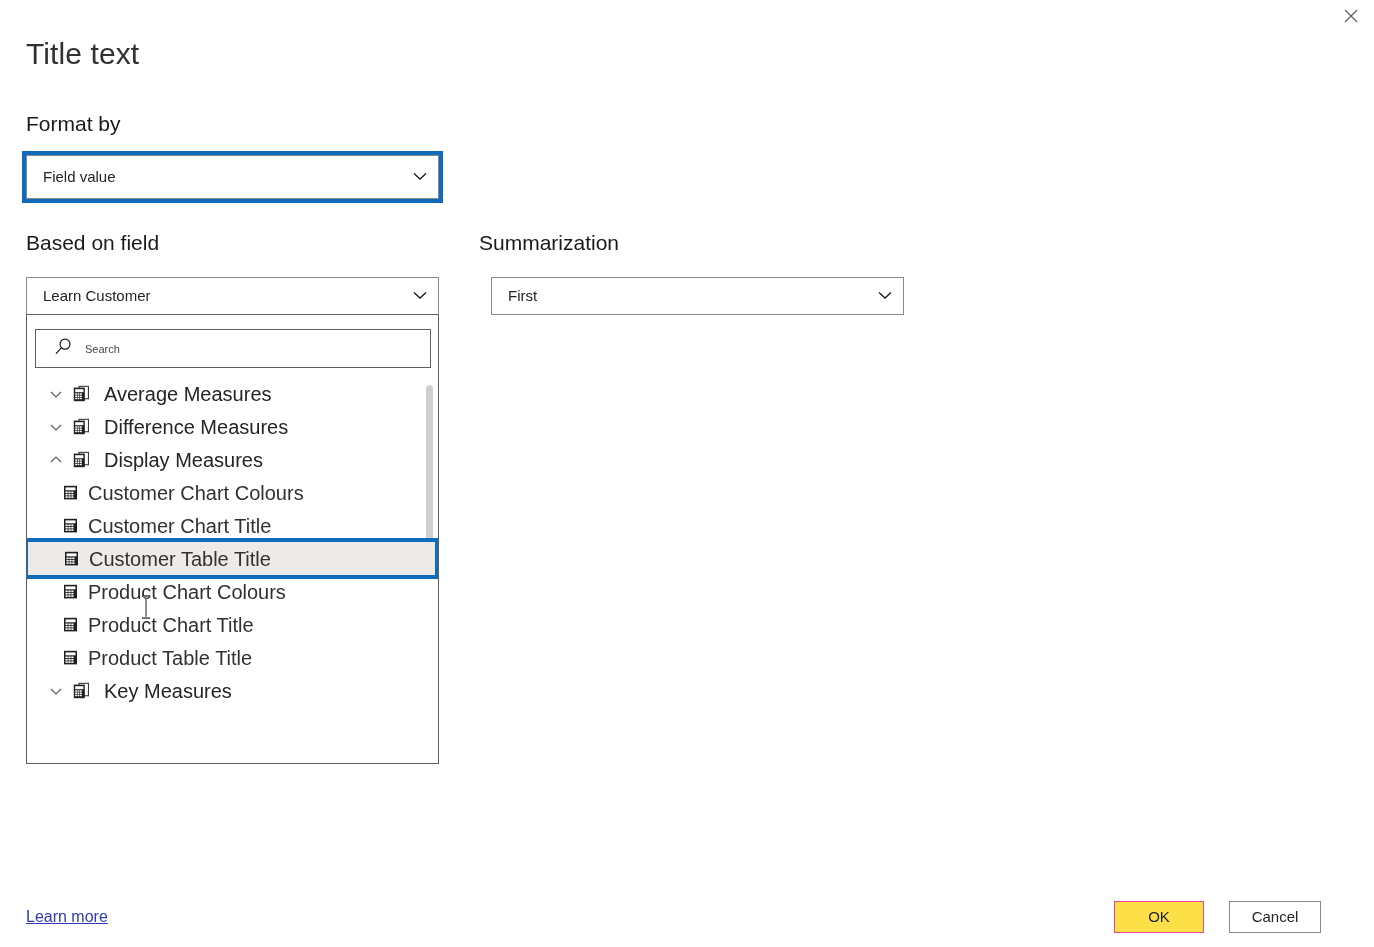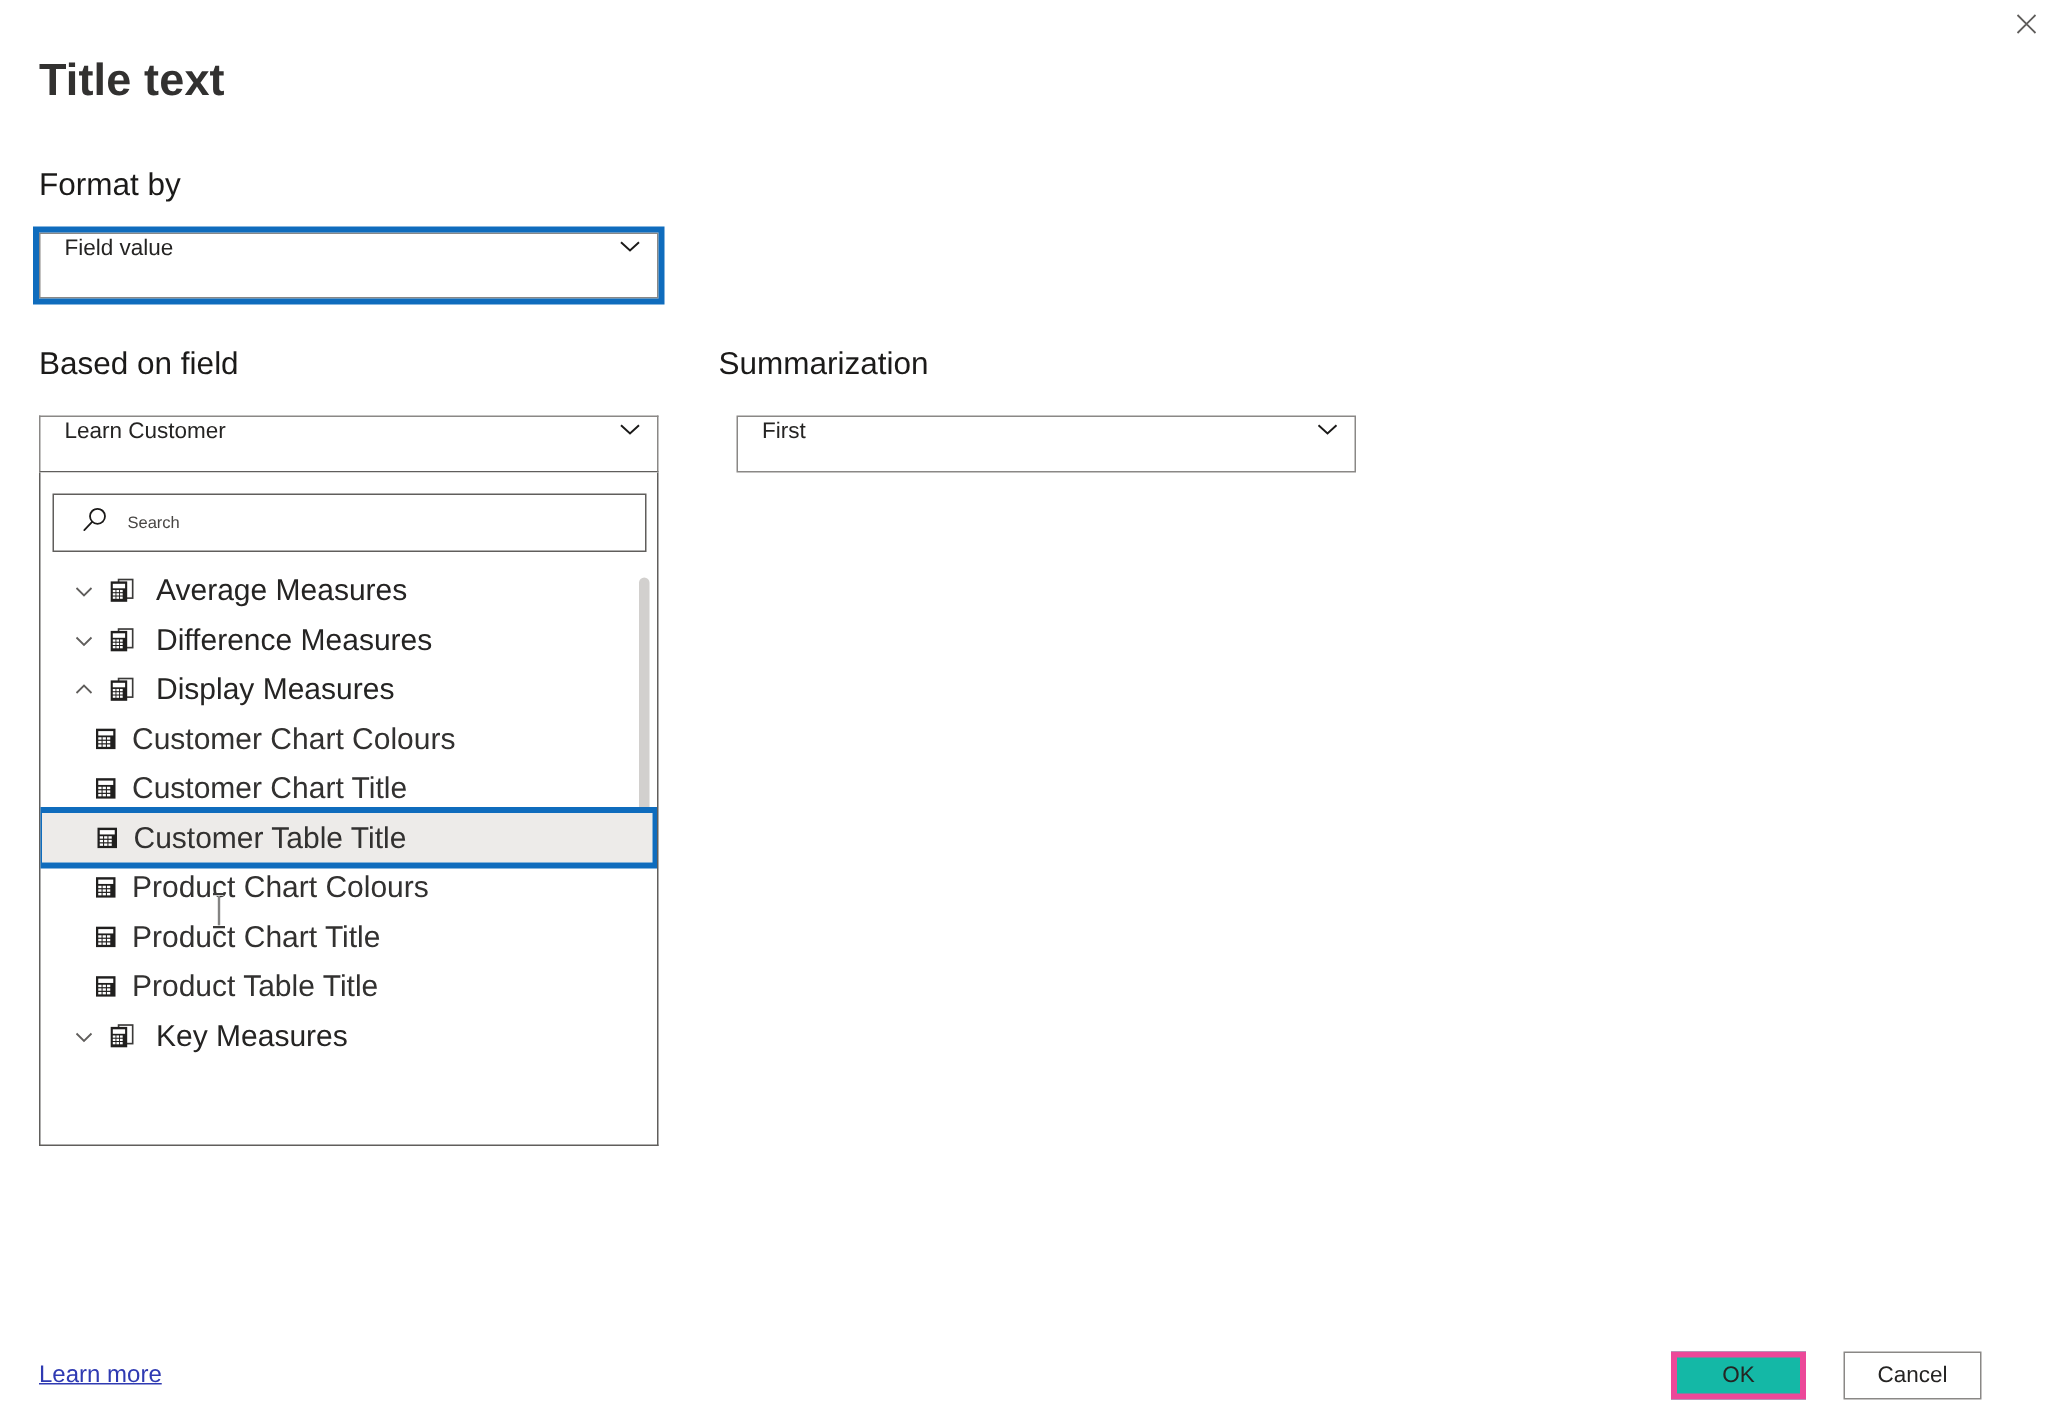--- a/index.html
+++ b/index.html
@@ -28,21 +28,21 @@
     background: transparent;
     border: none;
   }
   #close-btn svg { display: block; }
 
   
   .dlg-title {
     position: absolute;
     left: 26px; top: 33px;
     font-size: 30px;
-    font-weight: 700;
+    font-weight: 400;
     color: #323130;
     letter-spacing: 0.1px;
     line-height: 42px;
   }
 
   
   .section-label {
     position: absolute;
     font-size: 21px;
     font-weight: 400;
@@ -52,21 +52,21 @@
   #label-format-by { left: 26px; top: 110px; }
   #label-based-on { left: 26px; top: 229px; }
   #label-summarization { left: 479px; top: 229px; }
 
   
   .combo {
     position: absolute;
     background: #ffffff;
     border: 1px solid #8a8886;
     display: flex;
-    align-items: flex-start;
+    align-items: center;
     padding: 0 10px 0 16px;
     cursor: pointer;
     font-size: 15px;
     color: #252423;
   }
   .combo .combo-value {
     flex: 1 1 auto;
     white-space: nowrap;
     overflow: hidden;
     text-overflow: ellipsis;
@@ -212,22 +212,22 @@
     height: 32px;
     font-family: "Liberation Sans", sans-serif;
     font-size: 15px;
     display: flex; align-items: center; justify-content: center;
     cursor: pointer;
     line-height: 20px;
   }
   #btn-ok {
     left: 1114px; top: 901px;
     width: 90px;
-    background: #14b8a6;
-    border: 4px solid #ec4899;
+    background: #fde047;
+    border: 1px solid #ec4899;
     color: #252423;
   }
   #btn-cancel {
     left: 1229px; top: 901px;
     width: 92px;
     background: #ffffff;
     border: 1px solid #8a8886;
     color: #252423;
   }
 </style>

